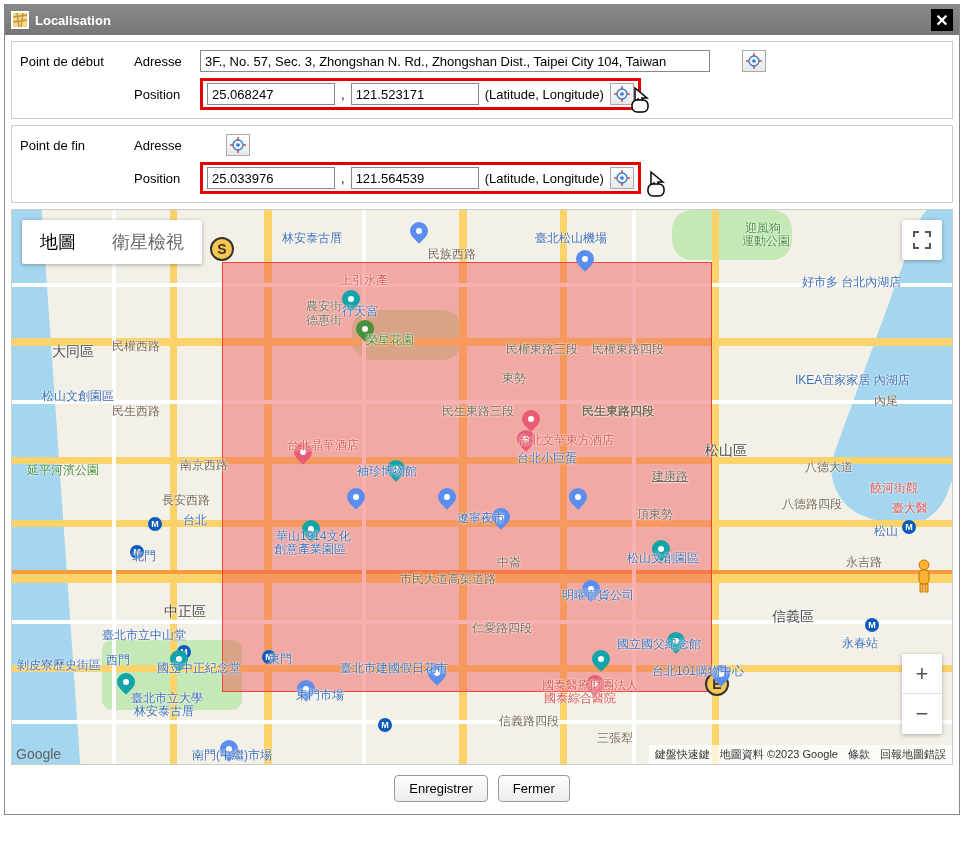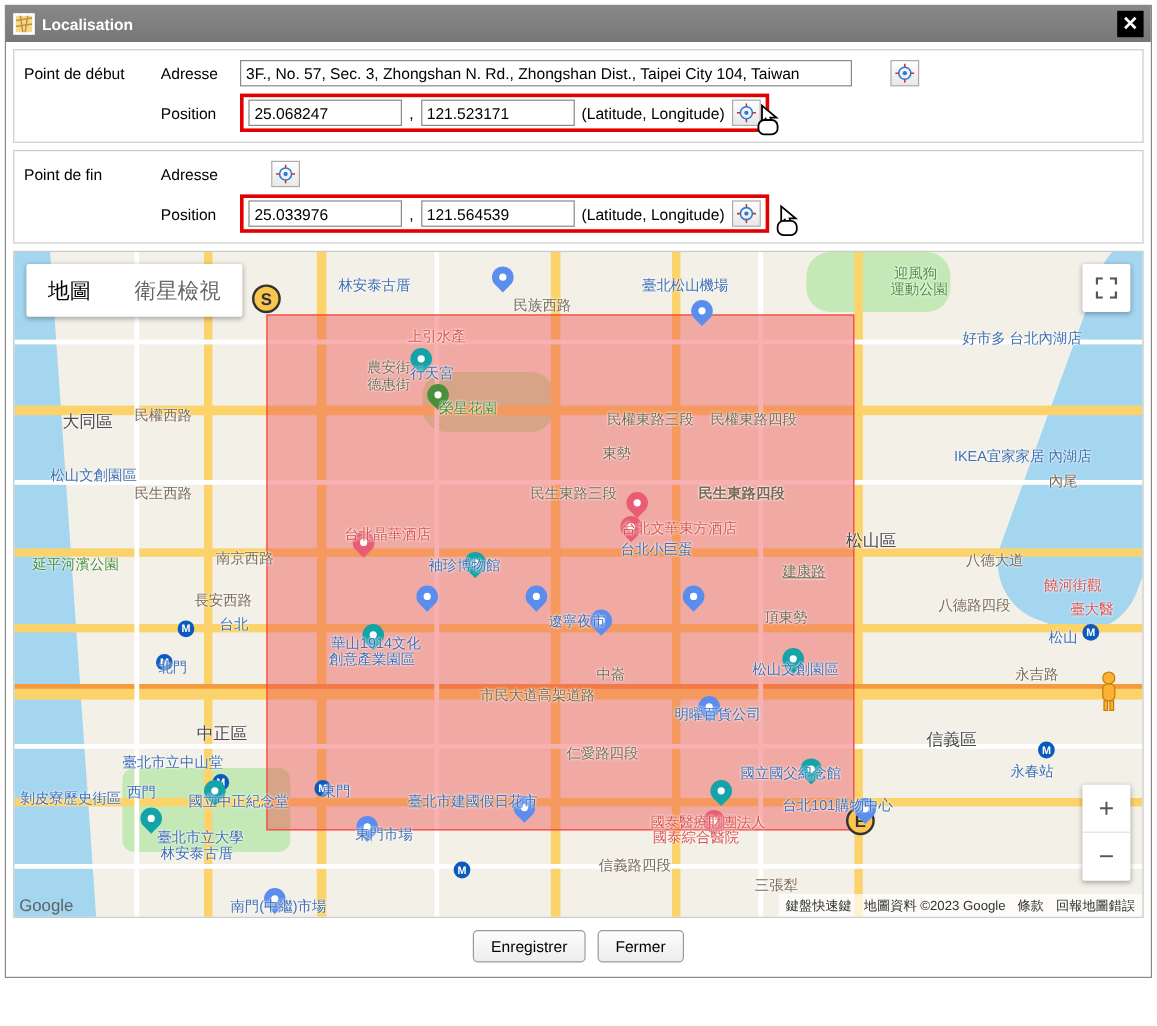--- a/index.html
+++ b/index.html
@@ -516,21 +516,21 @@
       <div class="map-label blue" style="left:94px;top:442px;">西門</div>
       <div class="map-label blue" style="left:328px;top:450px;">臺北市建國假日花市</div>
       <div class="map-label blue" style="left:640px;top:453px;">台北101購物中心</div>
       <div class="map-label red" style="left:530px;top:467px;">國泰醫療財團法人</div>
       <div class="map-label red" style="left:532px;top:480px;">國泰綜合醫院</div>
       <div class="map-label blue" style="left:284px;top:477px;">東門市場</div>
       <div class="map-label blue" style="left:119px;top:480px;">臺北市立大學</div>
       <div class="map-label blue" style="left:122px;top:493px;">林安泰古厝</div>
       <div class="map-label blue" style="left:5px;top:447px;">剝皮寮歷史街區</div>
       <div class="map-label" style="left:487px;top:503px;">信義路四段</div>
-      <div class="map-label" style="left:585px;top:520px;margin-left:32px;">三張犁</div>
+      <div class="map-label" style="left:585px;top:520px;">三張犁</div>
       <div class="map-label blue" style="left:180px;top:537px;">南門(中繼)市場</div>
       <div class="map-label blue" style="left:523px;top:20px;">臺北松山機場</div>
       <div class="map-label blue" style="left:270px;top:20px;">林安泰古厝</div>
       <div class="map-label" style="left:416px;top:36px;">民族西路</div>
       <div class="map-label green" style="left:733px;top:10px;">迎風狗</div>
       <div class="map-label green" style="left:730px;top:23px;">運動公園</div>
       <div class="map-label blue" style="left:790px;top:64px;">好市多 台北內湖店</div>
       <div class="map-label blue" style="left:783px;top:162px;">IKEA宜家家居 內湖店</div>
       <div class="map-label" style="left:862px;top:183px;">內尾</div>
       <div class="map-label" style="left:793px;top:249px;">八德大道</div>

